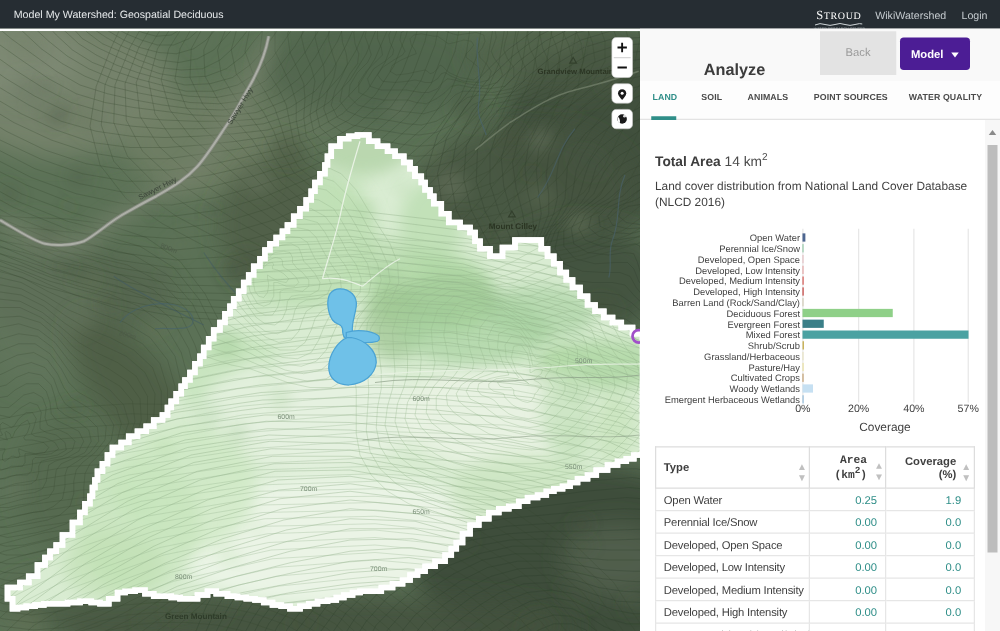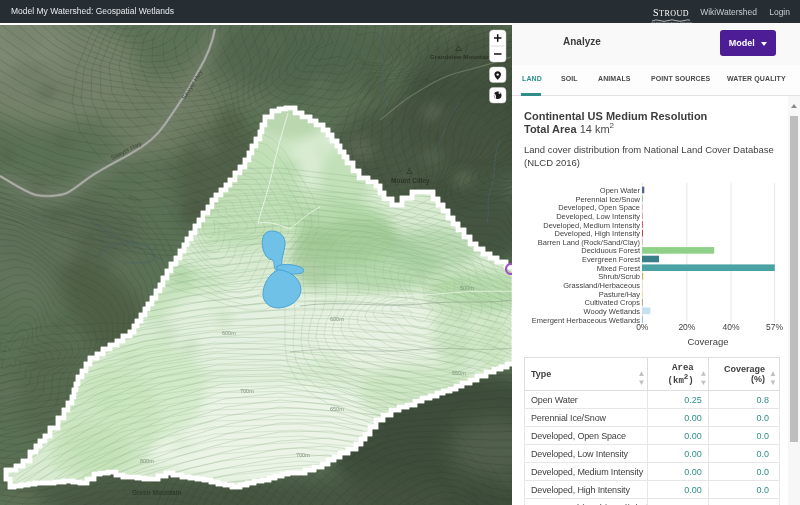--- a/index.html
+++ b/index.html
@@ -9,21 +9,21 @@
 #logo { position:absolute; left:651px; top:8px; width:40px; text-align:center; }
 #logo .st { font-family:"Liberation Serif", serif; font-size:10px; color:#fff; letter-spacing:0.5px; line-height:10px; }
 #logo .sub { font-size:3px; color:#aab2b6; line-height:4px; white-space:nowrap; }
 .navlink { position:absolute; top:7px; font-size:8.5px; color:#c6ccd0;text-align:right; }
 #wiki { right:43px; }
 #login { right:10px;margin-left:27px; }
 #map { position:absolute; left:0; top:23px; width:512px; height:482px; background:#5d7458; border-top:2px solid #ffffff; }
 #map svg { display:block; }
 #sidebar { position:absolute; left:512px; top:23px; width:288px; height:482px; background:#ffffff; }
 #sbheader { position:absolute; left:0; top:0; width:288px; height:42px; background:#f9f9f9; }
-#analyze { position:absolute; left:51px; top:13px; font-size:10px; font-weight:bold; color:#3c3c3c; }
+#analyze { position:absolute; left:51px; top:25px; font-size:13px; font-weight:bold; color:#3c3c3c; }
 #backbtn { position:absolute; left:144px; top:2px; width:61px; height:35px; background:#e3e3e3; color:#9a9a9a; font-size:9px; text-align:center; line-height:35px; }
 #modelbtn { position:absolute; left:208px; top:7px; width:56px; height:26px; background:#4c1d95; border-radius:3px; color:#ffffff; font-size:9px; font-weight:bold; text-align:center; line-height:26px; }
 #modelbtn .caret { display:inline-block; width:0; height:0; border-left:3.5px solid transparent; border-right:3.5px solid transparent; border-top:4px solid #fff; margin-left:4px; vertical-align:middle; }
 #tabs { position:absolute; left:0; top:42px; width:288px; height:31px; background:#fdfdfd; border-bottom:1px solid #e3e3e3; }
 .tab { position:absolute; top:10px; font-size:7px; font-weight:bold; color:#4a4a4a; letter-spacing:0.1px; white-space:nowrap; }
 .tab.active { color:#2f8e88; }
 #tab-land { left:10px; }
 #tab-soil { left:49px; }
 #tab-animals { left:86px; }
 #tab-point { left:139px; }
@@ -49,21 +49,21 @@
 td { height:18px; }
 td.tnum { text-align:right; padding:0 6px 0 0; color:#2f8e88; }
 td.tnum + td.tnum, tr td:last-child { padding-right:10px; }
 #scrollbar { position:absolute; left:276px; top:73px; width:12px; height:409px; background:#f7f7f7; }
 #sb-up { position:absolute; left:2.5px; top:8px; width:0; height:0; border-left:3.5px solid transparent; border-right:3.5px solid transparent; border-bottom:4.5px solid #8a8a8a; }
 #sb-thumb { position:absolute; left:2px; top:20px; width:8px; height:326px; background:#bdbdbd; }
 </style>
 </head>
 <body>
 <div id="navbar">
-  <span id="brand">Model My Watershed: Geospatial Wetlands</span>
+  <span id="brand">Model My Watershed: Geospatial Deciduous</span>
   <div id="logo">
       <div class="st">S<span style="font-size:8px">TROUD</span></div>
       <svg width="38" height="3" viewBox="0 0 38 3" style="display:block;margin:0 auto;">
         <path d="M0,2 Q4,0 8,1.6 Q12,3 16,1.6 Q20,0 24,1.6 Q28,3 32,1.6 Q36,0.4 38,1.2" fill="none" stroke="#cfd5d8" stroke-width="0.8"></path>
       </svg>
       <div class="sub">WATER RESEARCH CENTER</div>
     </div>
   <span class="navlink" id="wiki">WikiWatershed</span>
   <span class="navlink" id="login">Login</span>
 </div>
@@ -649,32 +649,32 @@
         <rect x="489.5" y="64.5" width="16.5" height="15.5" rx="3.5" fill="#ffffff" stroke="#cccccc" stroke-width="0.5"></rect>
         <circle cx="497.7" cy="72.2" r="3.8" fill="#1a1a1a"></circle>
         <path d="M494.4,70.3 C496,71.8 496.4,74.2 495.6,76 C494.3,75 493.7,71.9 494.4,70.3 Z" fill="#ffffff"></path>
         <circle cx="499.6" cy="69.9" r="1.1" fill="#ffffff" fill-opacity="0.85"></circle>
       </g>
     </svg>
   </div>
 <div id="sidebar">
   <div id="sbheader">
     <span id="analyze">Analyze</span>
+    <div id="backbtn">Back</div>
     <div id="modelbtn">Model <span class="caret"></span></div>
   </div>
   <div id="tabs">
     <span class="tab active" id="tab-land">LAND</span>
     <span class="tab" id="tab-soil">SOIL</span>
     <span class="tab" id="tab-animals">ANIMALS</span>
     <span class="tab" id="tab-point">POINT SOURCES</span>
     <span class="tab" id="tab-water">WATER QUALITY</span>
     <div id="tabline"></div>
   </div>
   <div id="content">
-    <div class="h2" id="title1">Continental US Medium Resolution</div>
     <div class="h2" id="title2">Total Area <span class="val">14 km<sup>2</sup></span></div>
     <div id="desc">Land cover distribution from National Land Cover Database (NLCD 2016)</div>
     <div id="chart"><svg width="288" height="170" viewBox="0 0 288 170" font-family="Liberation Sans, sans-serif">
           <line x1="130.3" y1="2" x2="130.3" y2="141" stroke="#e7e7e7" stroke-width="1"></line>
           <line x1="174.9" y1="2" x2="174.9" y2="141" stroke="#e7e7e7" stroke-width="1"></line>
           <line x1="219.1" y1="2" x2="219.1" y2="141" stroke="#e7e7e7" stroke-width="1"></line>
           <line x1="262.6" y1="2" x2="262.6" y2="141" stroke="#e7e7e7" stroke-width="1"></line>
           <text x="128" y="12.0" font-size="7.5" text-anchor="end" fill="#3f3f3f">Open Water</text>
           <rect x="130.0" y="5.7" width="2.3" height="6.6" fill="#4d6690"></rect>
           <text x="128" y="20.6" font-size="7.5" text-anchor="end" fill="#3f3f3f">Perennial Ice/Snow</text>
@@ -717,21 +717,21 @@
       <table>
         <tbody>
             <tr>
               <th class="c1">Type<span class="sort">▲<br>▼</span></th>
               <th class="c2">Area<br>(km<sup>2</sup>)<span class="sort">▲<br>▼</span></th>
               <th class="c3">Coverage<br>(%)<span class="sort">▲<br>▼</span></th>
             </tr>
         <tr>
               <td class="tname">Open Water</td>
               <td class="tnum">0.25</td>
-              <td class="tnum">0.8</td>
+              <td class="tnum">1.9</td>
             </tr>
             <tr>
               <td class="tname">Perennial Ice/Snow</td>
               <td class="tnum">0.00</td>
               <td class="tnum">0.0</td>
             </tr>
             <tr>
               <td class="tname">Developed, Open Space</td>
               <td class="tnum">0.00</td>
               <td class="tnum">0.0</td>

